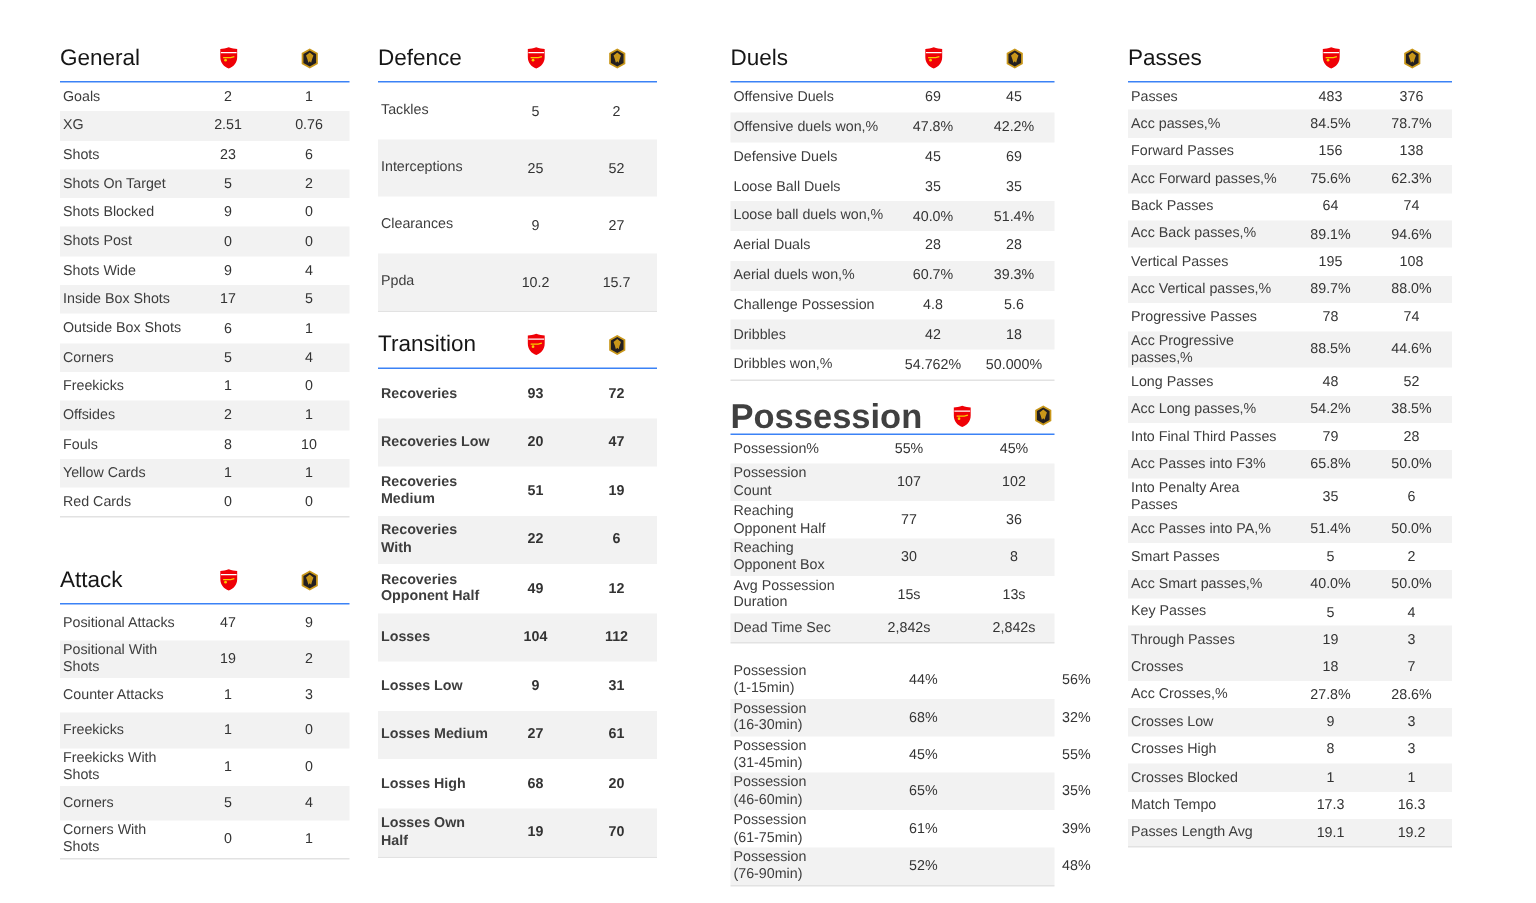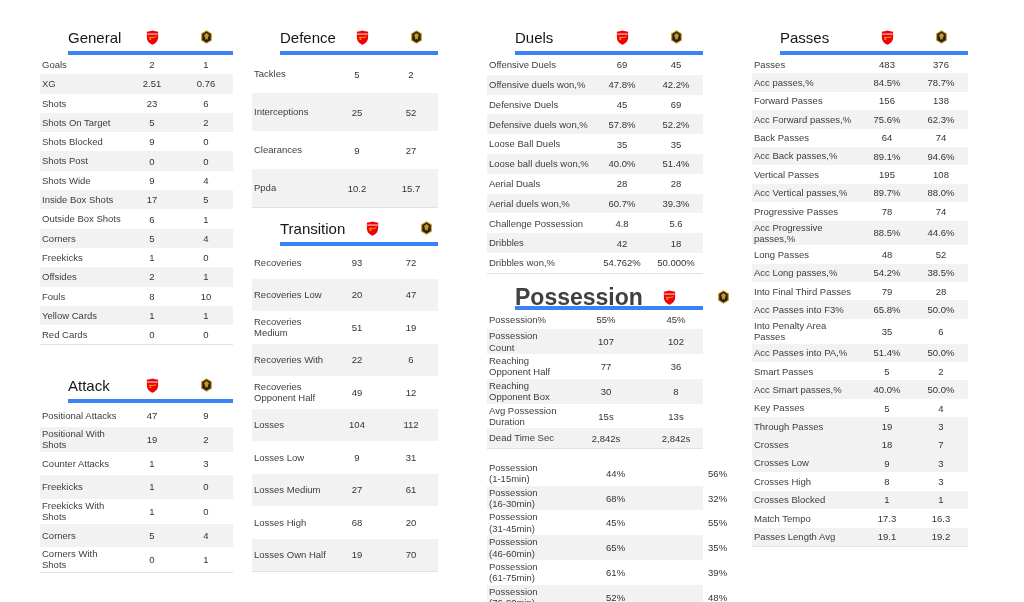--- a/index.html
+++ b/index.html
@@ -18,43 +18,42 @@
   .col-3 { left: 487px; width: 216px; }
   .col-4 { left: 752px; width: 216px; }
 
   .section { width: 100%; }
   .sec-header {
     display: grid;
     grid-template-columns: 1fr 54px 54px;
     align-items: center;
     height: 29px;
     padding-bottom: 3px;
-    border-bottom: 4px solid #3b82f6;
-    margin-left: 28px;
+    border-bottom: 1px solid #3b82f6;
   }
   .sec-title { font-size: 15px; color: #161616; white-space: nowrap; }
   .bold-heading .sec-header { height: 26px; }
   .bold-heading .sec-title { font-size: 23px; font-weight: bold; color: #404040; }
   .crest-slot { display: flex; justify-content: center; align-items: center; }
   .crest { display: block; }
 
   .rows { border-bottom: 1px solid #e2e2e2; }
   .row {
     display: grid;
     grid-template-columns: 1fr 54px 54px;
     align-items: center;
   }
   .row.alt { background: var(--row-alt-bg, #f2f2f2); }
   .label { font-size: 9.5px; color: #3d3d3d; line-height: 1.2; padding: 1px 3px 1px 2px; }
   .v { font-size: 9.5px; color: #333333; text-align: center; white-space: nowrap; }
 
   .sec-general .row        { min-height: 19.3px; }
   .sec-attack .row         { min-height: 23.5px; }
   .sec-defence .row        { min-height: 38px; }
-  .sec-transition .row     { min-height: 32.5px; }
+  .sec-transition .row     { min-height: 32.5px; font-weight: bold; }
   .sec-duels .row          { min-height: 19.8px; }
   .sec-possession .row     { min-height: 19.5px; gap: 16px; }
   .sec-possession-pct .row { min-height: 19.5px; gap: 48px; }
   .sec-passes .row         { min-height: 18.4px; }
 
   .sec-attack         { margin-top: 29px; }
   .sec-transition     { margin-top: 9px; }
   .sec-possession     { margin-top: 10px; }
   .sec-possession-pct { margin-top: 12px; }
 </style>
@@ -363,25 +362,20 @@
           <div class="row alt">
     <span class="label">Offensive duels won,%</span>
     <span class="v">47.8%</span>
     <span class="v">42.2%</span>
   </div>
           <div class="row">
     <span class="label">Defensive Duels</span>
     <span class="v">45</span>
     <span class="v">69</span>
   </div>
-          <div class="row alt">
-    <span class="label">Defensive duels won,%</span>
-    <span class="v">57.8%</span>
-    <span class="v">52.2%</span>
-  </div>
           <div class="row">
     <span class="label">Loose Ball Duels</span>
     <span class="v">35</span>
     <span class="v">35</span>
   </div>
           <div class="row alt">
     <span class="label">Loose ball duels won,%</span>
     <span class="v">40.0%</span>
     <span class="v">51.4%</span>
   </div>
@@ -618,20 +612,25 @@
           <div class="row alt">
     <span class="label">Through Passes</span>
     <span class="v">19</span>
     <span class="v">3</span>
   </div>
           <div class="row alt">
     <span class="label">Crosses</span>
     <span class="v">18</span>
     <span class="v">7</span>
   </div>
+          <div class="row">
+    <span class="label">Acc Crosses,%</span>
+    <span class="v">27.8%</span>
+    <span class="v">28.6%</span>
+  </div>
           <div class="row alt">
     <span class="label">Crosses Low</span>
     <span class="v">9</span>
     <span class="v">3</span>
   </div>
           <div class="row">
     <span class="label">Crosses High</span>
     <span class="v">8</span>
     <span class="v">3</span>
   </div>

